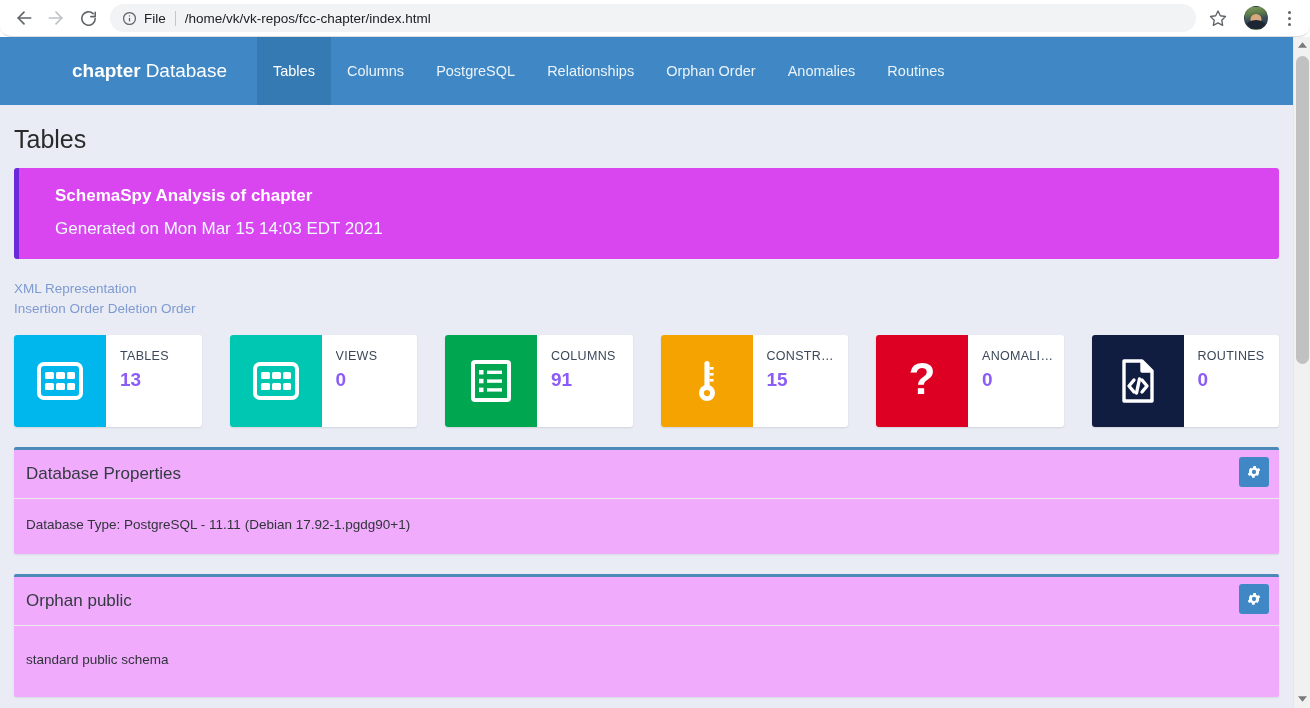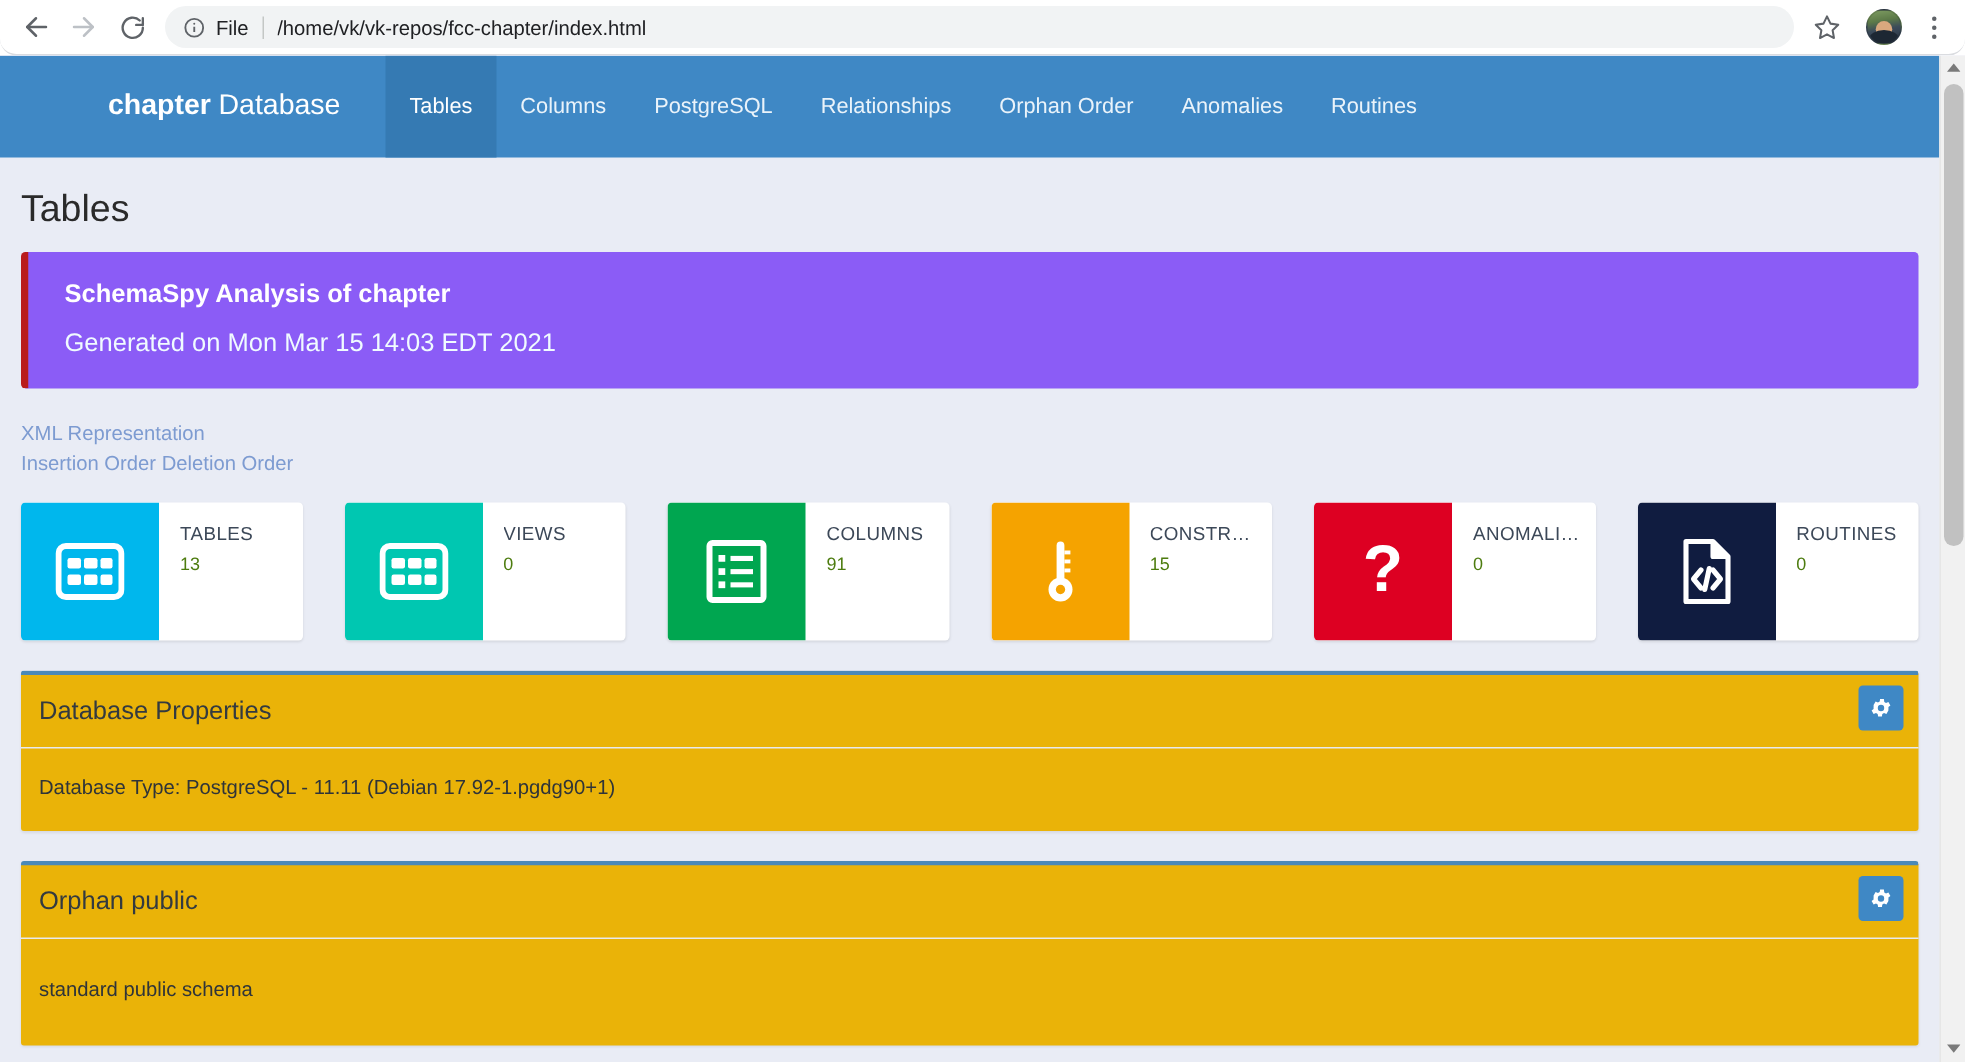--- a/index.html
+++ b/index.html
@@ -132,24 +132,24 @@
   .content { padding: 0 14px; }
 
   .page-title {
     font-size: 25px;
     color: #2a2a2a;
     font-weight: 400;
     padding: 20px 0 14px 0;
   }
 
   .banner {
-    background: #8b5cf6;
-    border-left: 5px solid #b91c1c;
+    background: #d946ef;
+    border-left: 5px solid #6d28d9;
     border-radius: 3px;
-    padding: 18px 20px 20px 24px;
+    padding: 18px 20px 20px 36px;
     margin-bottom: 18px;
   }
   .banner-title {
     color: #ffffff; font-size: 17px; font-weight: 700;
     margin-bottom: 13px;
   }
   .banner-sub { color: #f0fbff; font-size: 17px; }
 
   .links { padding: 2px 0 10px 0; }
   .links a {
@@ -183,26 +183,26 @@
   }
   .card-body {
     flex: 1 1 auto; min-width: 0;
     padding: 14px 10px 0 14px;
   }
   .card-label {
     font-size: 12.5px; color: #3c4858; letter-spacing: .3px;
     white-space: nowrap; overflow: hidden; text-overflow: ellipsis;
   }
   .card-value {
-    font-size: 12px; font-weight: 400; color: #4d7c0f; margin-top: 6px;
+    font-size: 19px; font-weight: 700; color: #8b5cf6; margin-top: 6px;
   }
 
   
   .panel {
-    background: #eab308;
+    background: #f0abfc;
     border-top: 3px solid #4a89b8;
     border-radius: 2px;
     margin-top: 20px;
     box-shadow: 0 1px 2px rgba(0,0,0,.08);
   }
   .panel-head {
     height: 49px;
     display: flex; align-items: center;
     padding: 0 12px;
     border-bottom: 1px solid #e8eaee;

